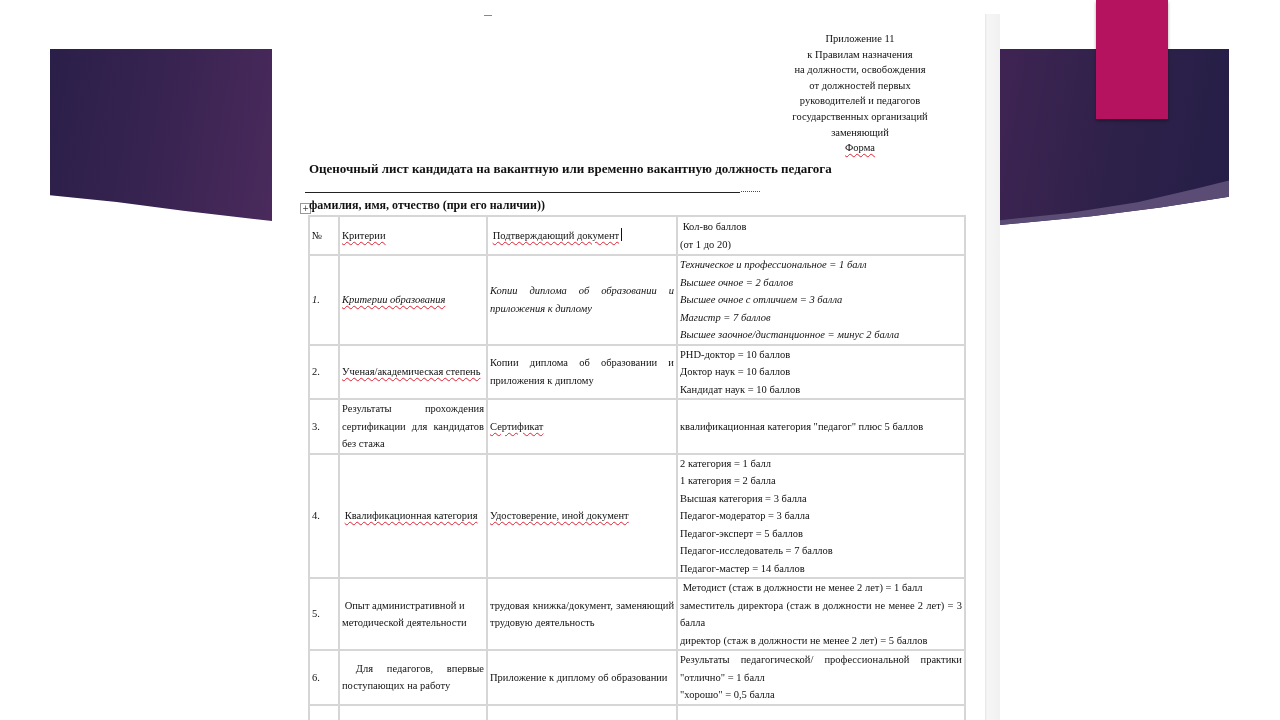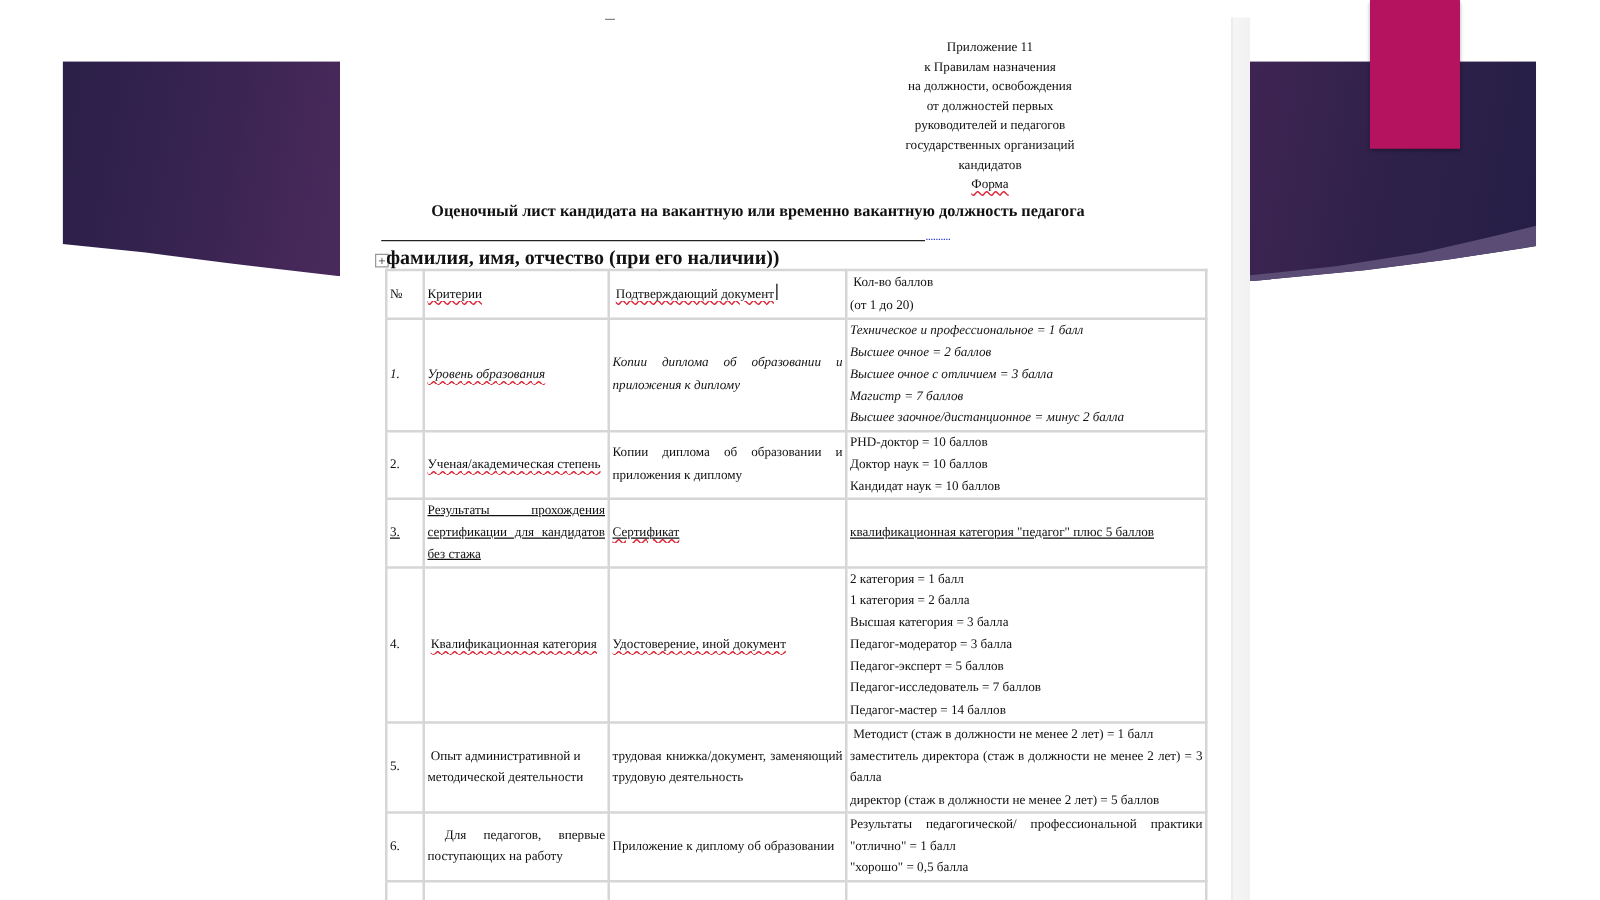--- a/index.html
+++ b/index.html
@@ -35,36 +35,36 @@
     background: #fff;
   }
   .doc-edge {
     position: absolute; left: 985px; top: 14px; width: 15px; height: 706px;
     background: linear-gradient(90deg, #e4e4e4 0px, #f6f6f6 2px, #f1f1f1 15px);
   }
   .cursor-mark {
     position: absolute; left: 484px; top: 15px; width: 8px; height: 1px; background: #888;
   }
   .appendix {
-    position: absolute; left: 702px; top: 31px; width: 180px;
+    position: absolute; left: 770px; top: 31px; width: 180px;
     text-align: center; font-size: 10.5px; line-height: 15.6px; color: #111;
   }
   .spell { text-decoration: underline wavy #d23; text-decoration-thickness: 1px; text-underline-offset: 2px; }
   .doc-title {
-    position: absolute; left: 309px; top: 161px; font-size: 13px; font-weight: bold; white-space: nowrap; margin-left: 36px;
+    position: absolute; left: 309px; top: 161px; font-size: 13px; font-weight: bold; white-space: nowrap;
   }
   .fio-line {
     position: absolute; left: 305px; top: 192px; width: 435px; height: 1px; background: #222;
   }
   .fio-squiggle {
     position: absolute; left: 741px; top: 187px; width: 19px; height: 4px;
     border-bottom: 1px dotted #2b3fd1;
   }
   .fio-caption {
-    position: absolute; left: 309px; top: 198px; font-size: 16px; font-weight: bold; white-space: nowrap;
+    position: absolute; left: 309px; top: 198px; font-size: 12px; font-weight: bold; white-space: nowrap;
   }
   .move-handle {
     position: absolute; left: 300px; top: 203px; width: 9px; height: 9px;
     border: 1px solid #999; background: #fff; font-size: 8px; line-height: 9px;
     text-align: center; color: #444; font-family: "DejaVu Sans", sans-serif;
   }
   table.criteria {
     position: absolute; left: 308px; top: 215px; width: 656px;
     border-collapse: collapse; table-layout: fixed;
     font-size: 10.5px; line-height: 17.5px;
@@ -74,21 +74,21 @@
   }
   col.c-no { width: 30px; }
   col.c-crit { width: 148px; }
   col.c-doc { width: 190px; }
   col.c-score { width: 288px; }
   td.justify { text-align: justify; text-align-last: left; }
   .score-line { display: block; white-space: nowrap; }
   .header-row td { height: 37px; }
   .r1 td { height: 83px; font-style: italic; }
   .r2 td { height: 50px; }
-  .r3 td { height: 50px; text-decoration: underline; }
+  .r3 td { height: 50px; }
   .r4 td { height: 120px; }
   .r5 td { height: 66px; }
   .r6 td { height: 51px; }
   .r7 td { height: 20px; }
   .text-caret { display: inline-block; width: 1px; height: 13px; background: #111; vertical-align: -2px; margin-left: 2px; }
 </style>
 </head>
 <body>
 
 <div class="banner-left"></div>
@@ -101,21 +101,21 @@
 <div class="doc-edge"></div>
 <div class="cursor-mark"></div>
 
 <div class="appendix">
   <div>Приложение 11</div>
   <div>к Правилам назначения</div>
   <div>на должности, освобождения</div>
   <div>от должностей первых</div>
   <div>руководителей и педагогов</div>
   <div>государственных организаций</div>
-  <div>кандидатов</div>
+  <div>заменяющий</div>
   <div><span class="spell">Форма</span></div>
 </div>
 
 <div class="doc-title">Оценочный лист кандидата на вакантную или временно вакантную должность педагога</div>
 <div class="fio-line"></div>
 <div class="fio-squiggle"></div>
 <div class="move-handle">+</div>
 <div class="fio-caption">фамилия, имя, отчество (при его наличии))</div>
 
 <table class="criteria">
@@ -131,21 +131,21 @@
     <td><span class="spell">Критерии</span></td>
     <td>&nbsp;<span class="spell">Подтверждающий документ</span><span class="text-caret"></span></td>
     <td>
       <span class="score-line">&nbsp;<span>Кол-во баллов</span></span>
       <span class="score-line">(от 1 до 20)</span>
     </td>
   </tr>
 
   <tr class="r1">
     <td>1.</td>
-    <td><span class="spell">Уровень образования</span></td>
+    <td><span class="spell">Критерии образования</span></td>
     <td class="justify">Копии диплома об образовании и приложения к диплому</td>
     <td>
       <span class="score-line">Техническое и профессиональное = 1 балл</span>
       <span class="score-line">Высшее очное = 2 баллов</span>
       <span class="score-line">Высшее очное с отличием = 3 балла</span>
       <span class="score-line">Магистр = 7 баллов</span>
       <span class="score-line">Высшее заочное/дистанционное = минус 2 балла</span>
     </td>
   </tr>
 

